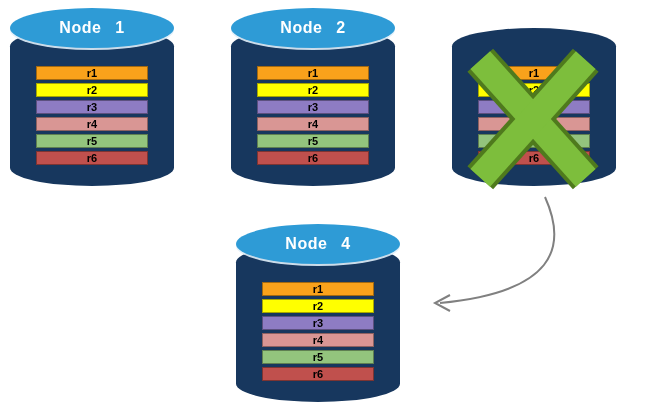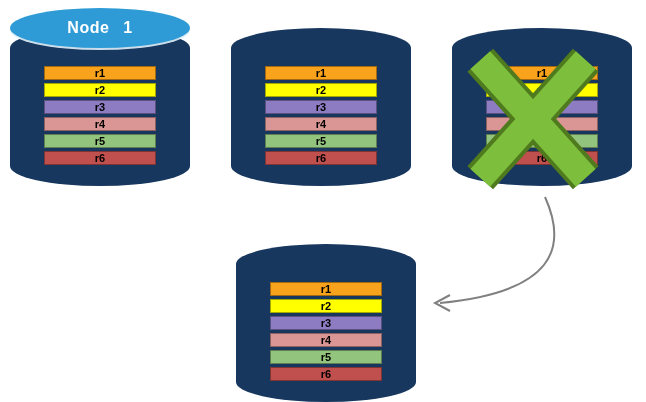--- a/index.html
+++ b/index.html
@@ -1,20 +1,20 @@
 <!DOCTYPE html>
 <html style="--cyl-body: #17375E; --cyl-top: #2E9BD6; --arrow: #808080;"><head>
 <meta charset="utf-8">
 <style>
   html,body{margin:0;padding:0;background:#ffffff;}
   .canvas{
     position:relative;width:646px;height:402px;background:#ffffff;overflow:hidden;
     font-family:"Liberation Sans",sans-serif;
   }
-  .node{position:absolute;width:180px;height:178px;}
+  .node{position:absolute;width:164px;height:178px;}
   .pos-1{left:10px;top:8px;}
   .pos-2{left:231px;top:8px;}
   .pos-3{left:452px;top:8px;}
   .pos-4{left:236px;top:224px;}
 
   .cyl-body{
     position:absolute;left:0;right:0;top:20px;bottom:0;
     background:var(--cyl-body,#17375E);
     border-radius:90px / 20px;
   }
@@ -66,20 +66,23 @@
         <div class="record" style="background: rgb(147, 196, 125);">
           <span>r5</span>
         </div>
         <div class="record" style="background: rgb(192, 80, 77);">
           <span>r6</span>
         </div>
       </div>
     </div>
   <div class="node pos-2">
       <div class="cyl-body"></div>
+      <div class="cyl-top">
+        <span class="node-label">Node 2</span>
+      </div>
       <div class="records">
         <div class="record" style="background: rgb(249, 162, 27);">
           <span>r1</span>
         </div>
         <div class="record" style="background: rgb(255, 255, 0);">
           <span>r2</span>
         </div>
         <div class="record" style="background: rgb(142, 124, 195);">
           <span>r3</span>
         </div>
@@ -122,20 +125,23 @@
           <line x1="122" y1="12" x2="18" y2="128"></line>
         </g>
         <g stroke="#7DBE3C" stroke-width="26">
           <line x1="18" y1="12" x2="122" y2="128"></line>
           <line x1="122" y1="12" x2="18" y2="128"></line>
         </g>
       </svg>
     </div>
   <div class="node pos-4">
       <div class="cyl-body"></div>
+      <div class="cyl-top">
+        <span class="node-label">Node 4</span>
+      </div>
       <div class="records">
         <div class="record" style="background: rgb(249, 162, 27);">
           <span>r1</span>
         </div>
         <div class="record" style="background: rgb(255, 255, 0);">
           <span>r2</span>
         </div>
         <div class="record" style="background: rgb(142, 124, 195);">
           <span>r3</span>
         </div>

